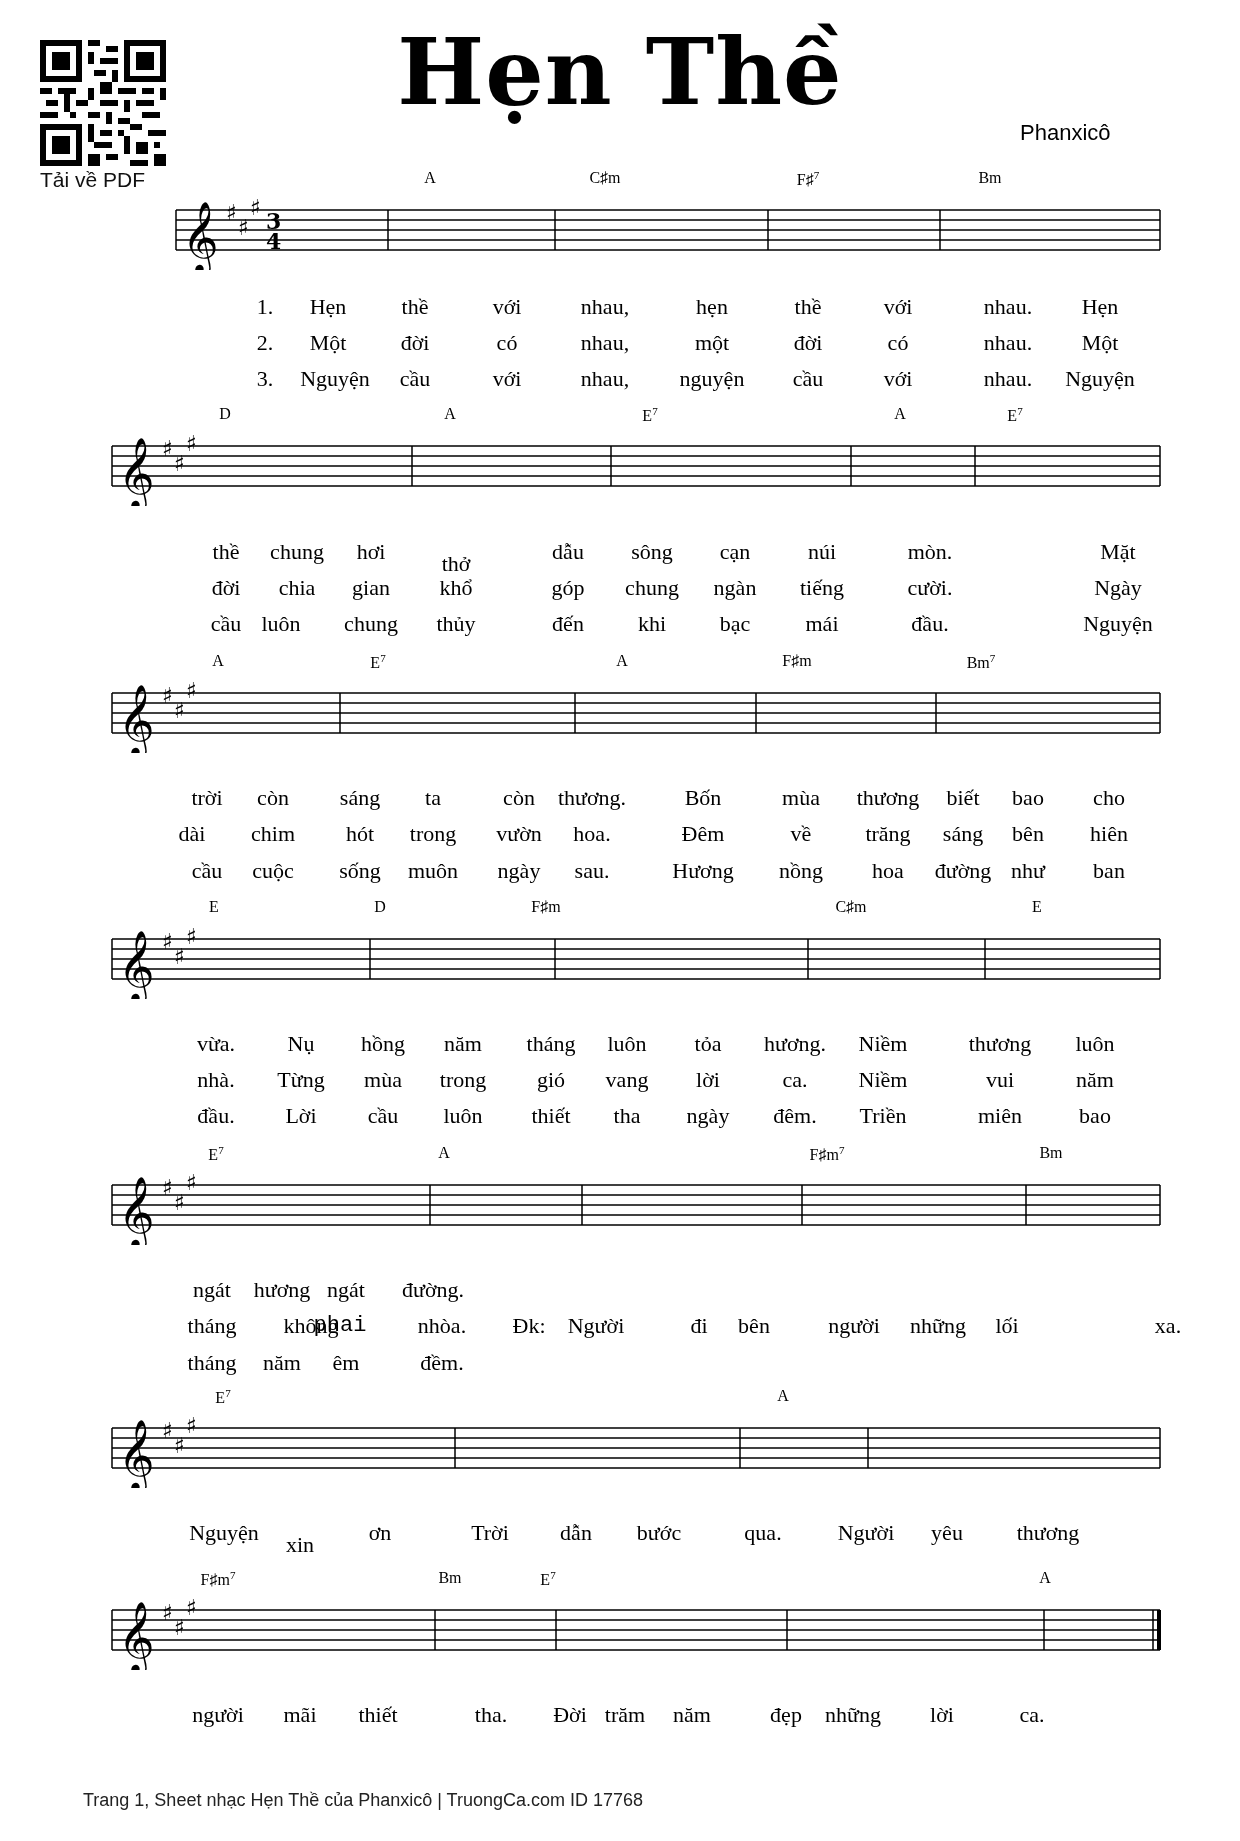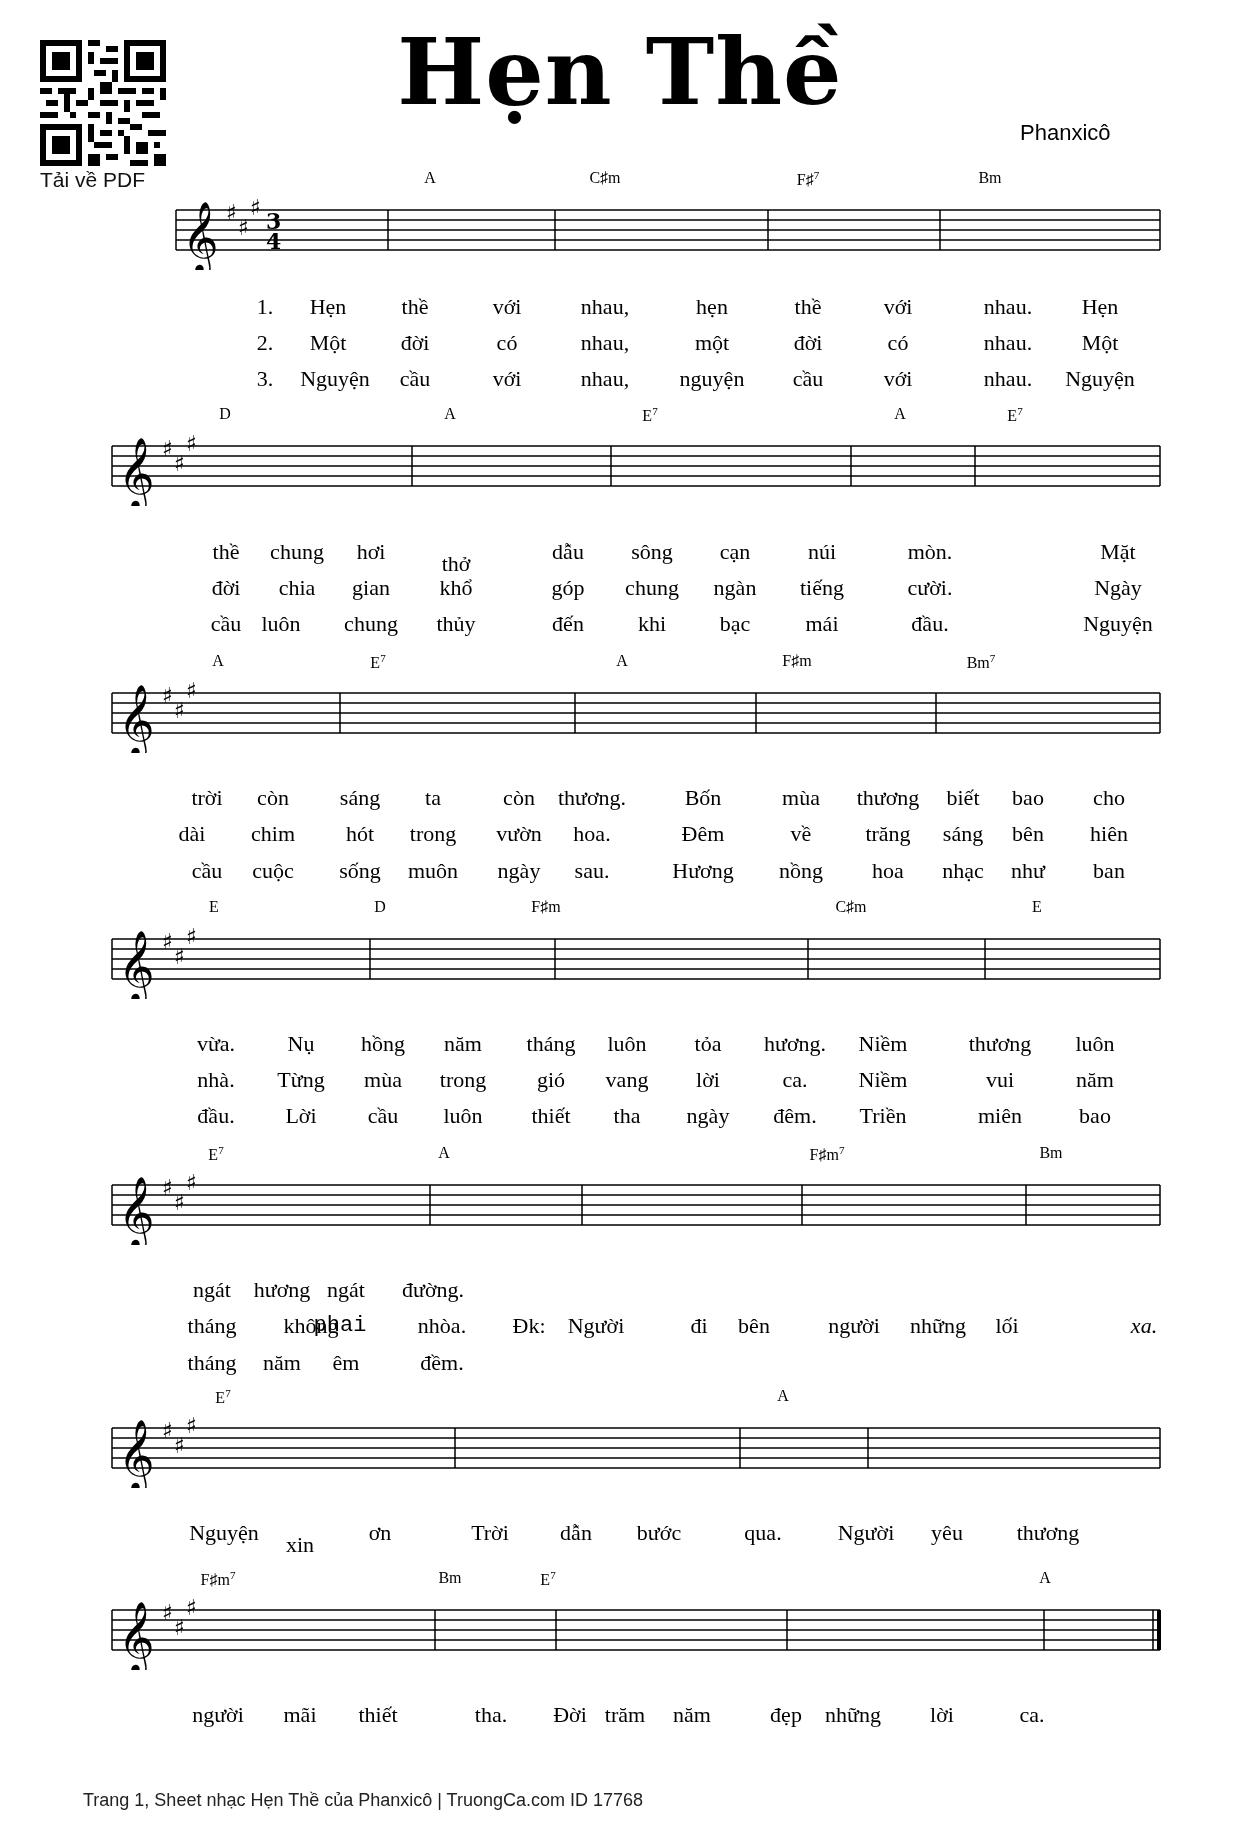--- a/index.html
+++ b/index.html
@@ -339,21 +339,21 @@
 <div class="lyric" style="left: 1109px; top: 821px;">hiên</div>
 <div class="lyric" style="left: 207px; top: 858px;">cầu</div>
 <div class="lyric" style="left: 273px; top: 858px;">cuộc</div>
 <div class="lyric" style="left: 360px; top: 858px;">sống</div>
 <div class="lyric" style="left: 433px; top: 858px;">muôn</div>
 <div class="lyric" style="left: 519px; top: 858px;">ngày</div>
 <div class="lyric" style="left: 592px; top: 858px;">sau.</div>
 <div class="lyric" style="left: 703px; top: 858px;">Hương</div>
 <div class="lyric" style="left: 801px; top: 858px;">nồng</div>
 <div class="lyric" style="left: 888px; top: 858px;">hoa</div>
-<div class="lyric" style="left: 963px; top: 858px;">nhạc</div>
+<div class="lyric" style="left: 963px; top: 858px;">đường</div>
 <div class="lyric" style="left: 1028px; top: 858px;">như</div>
 <div class="lyric" style="left: 1109px; top: 858px;">ban</div>
 <div class="lyric" style="left: 216px; top: 1031px;">vừa.</div>
 <div class="lyric" style="left: 301px; top: 1031px;">Nụ</div>
 <div class="lyric" style="left: 383px; top: 1031px;">hồng</div>
 <div class="lyric" style="left: 463px; top: 1031px;">năm</div>
 <div class="lyric" style="left: 551px; top: 1031px;">tháng</div>
 <div class="lyric" style="left: 627px; top: 1031px;">luôn</div>
 <div class="lyric" style="left: 708px; top: 1031px;">tỏa</div>
 <div class="lyric" style="left: 795px; top: 1031px;">hương.</div>
@@ -390,21 +390,21 @@
 <div class="lyric" style="left: 282px; top: 1313px; margin-left: 29px;">không</div>
 <div class="lyric" style="left: 340px; top: 1313px; font-family: Liberation Mono, monospace;">phai</div>
 <div class="lyric" style="left: 442px; top: 1313px;">nhòa.</div>
 <div class="lyric" style="left: 529px; top: 1313px;">Đk:</div>
 <div class="lyric" style="left: 596px; top: 1313px;">Người</div>
 <div class="lyric" style="left: 699px; top: 1313px;">đi</div>
 <div class="lyric" style="left: 754px; top: 1313px;">bên</div>
 <div class="lyric" style="left: 854px; top: 1313px;">người</div>
 <div class="lyric" style="left: 938px; top: 1313px;">những</div>
 <div class="lyric" style="left: 1007px; top: 1313px;">lối</div>
-<div class="lyric" style="left: 1144px; top: 1313px; font-style: italic;">xa.</div>
+<div class="lyric" style="left: 1168px; top: 1313px;">xa.</div>
 <div class="lyric" style="left: 212px; top: 1350px;">tháng</div>
 <div class="lyric" style="left: 282px; top: 1350px;">năm</div>
 <div class="lyric" style="left: 346px; top: 1350px;">êm</div>
 <div class="lyric" style="left: 442px; top: 1350px;">đềm.</div>
 <div class="lyric" style="left: 224px; top: 1520px;">Nguyện</div>
 <div class="lyric" style="left: 300px; top: 1520px; margin-top: 12px;">xin</div>
 <div class="lyric" style="left: 380px; top: 1520px;">ơn</div>
 <div class="lyric" style="left: 490px; top: 1520px;">Trời</div>
 <div class="lyric" style="left: 576px; top: 1520px;">dẫn</div>
 <div class="lyric" style="left: 659px; top: 1520px;">bước</div>

